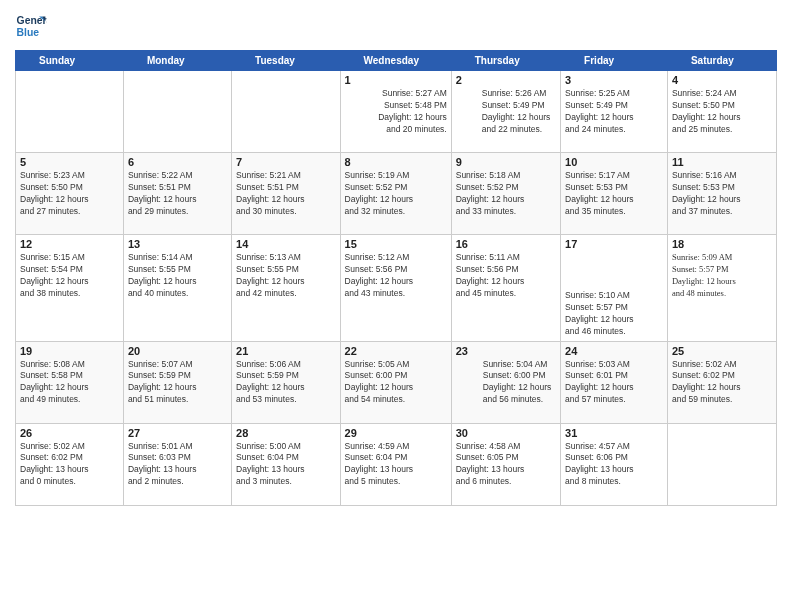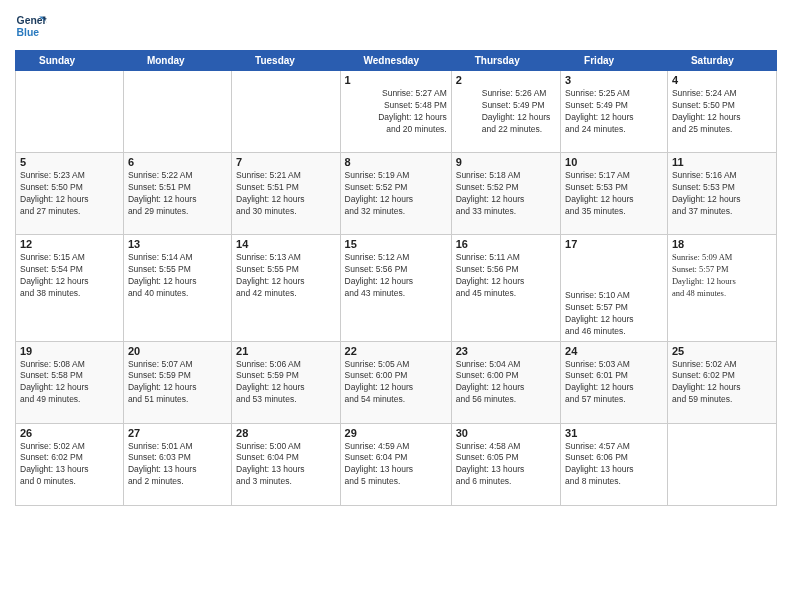--- a/index.html
+++ b/index.html
@@ -274,21 +274,21 @@
           </td>
           <td>
             <div class="day-number">22</div>
             <div class="day-info" style="white-space: pre-line;">Sunrise: 5:05 AM
 Sunset: 6:00 PM
 Daylight: 12 hours
 and 54 minutes.</div>
           </td>
           <td>
             <div class="day-number">23</div>
-            <div class="day-info" style="white-space: pre-line;">Sunrise: 5:04 AM
+            <div class="day-info" style="white-space: pre-line; margin-left: 27px;">Sunrise: 5:04 AM
 Sunset: 6:00 PM
 Daylight: 12 hours
 and 56 minutes.</div>
           </td>
           <td>
             <div class="day-number">24</div>
             <div class="day-info" style="white-space: pre-line;">Sunrise: 5:03 AM
 Sunset: 6:01 PM
 Daylight: 12 hours
 and 57 minutes.</div>

